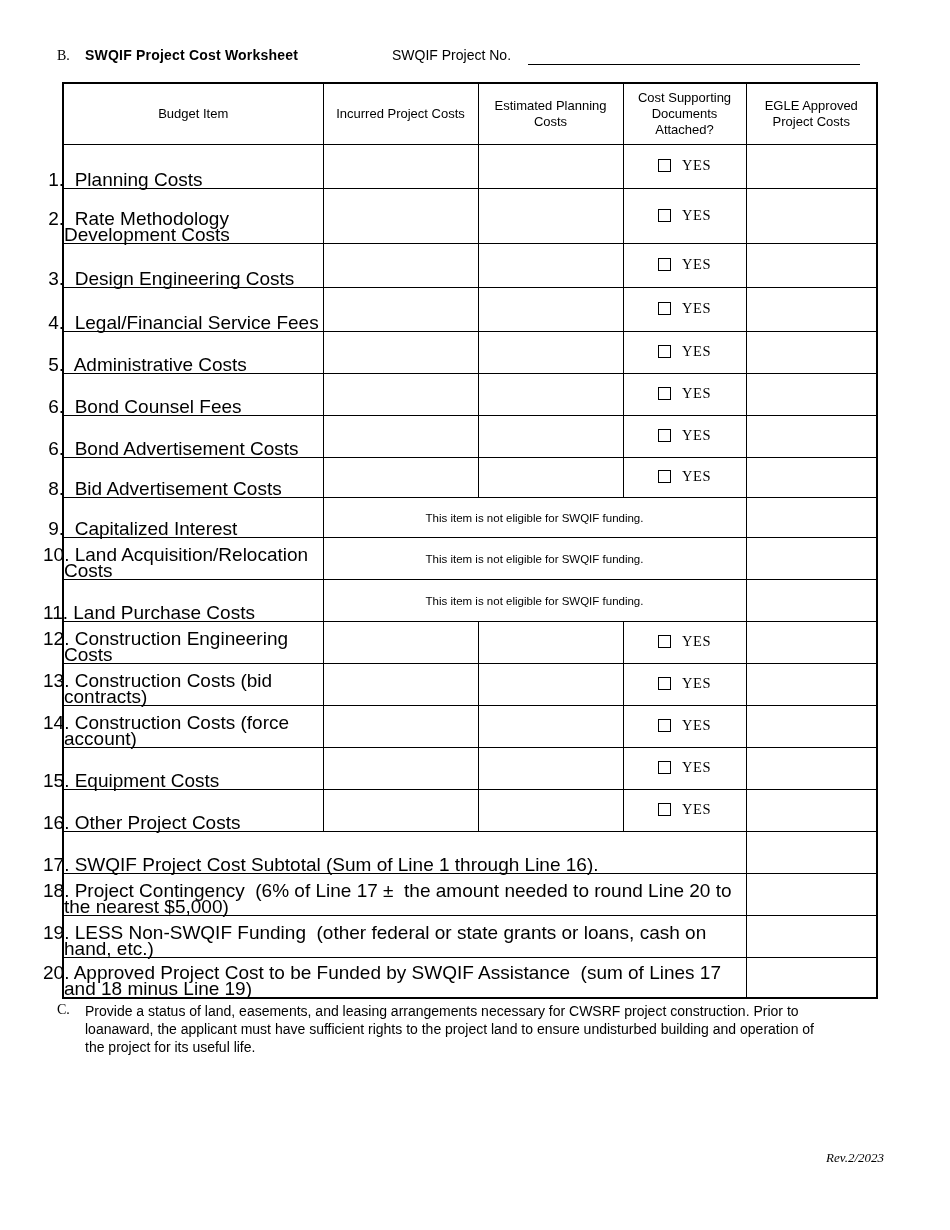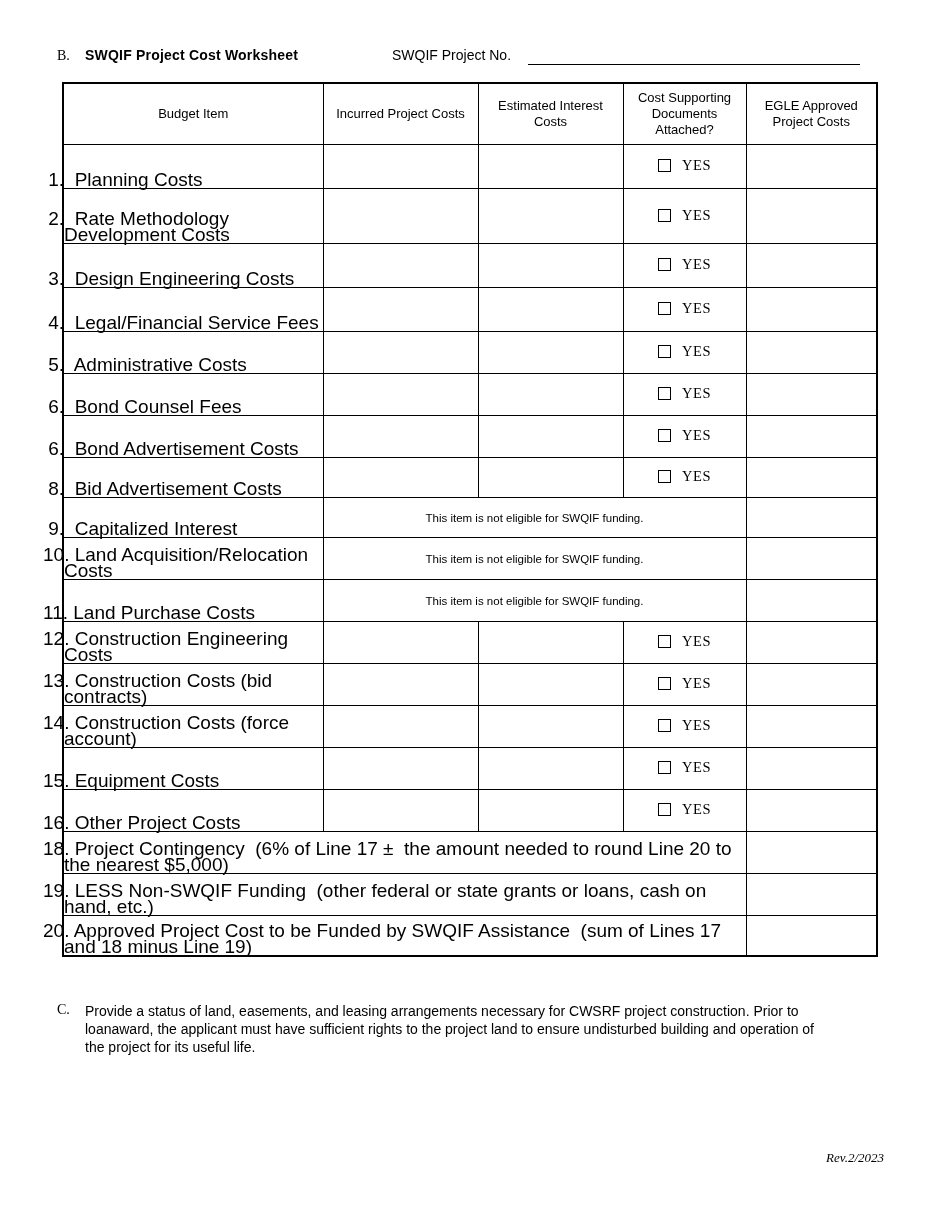--- a/index.html
+++ b/index.html
@@ -68,21 +68,21 @@
     <col style="width:260px">
       <col style="width:155px">
       <col style="width:145px">
     <col style="width:123px">
       <col style="width:131px">
   </colgroup>
   <thead>
     <tr>
       <th>Budget Item</th>
       <th>Incurred Project Costs</th>
-      <th>Estimated Interest Costs</th>
+      <th>Estimated Planning Costs</th>
       <th>Cost Supporting Documents Attached?</th>
       <th>EGLE Approved Project Costs</th>
     </tr>
   </thead>
   <tbody id="table-body">
       <tr style="height: 44px;">
         <td class="label"> 1.  Planning Costs</td>
         <td class="cell"></td>
         <td class="cell"></td>
         <td class="cell yes-cell"><span class="chk">
@@ -220,20 +220,24 @@
         <td class="label">16. Other Project Costs</td>
         <td class="cell"></td>
         <td class="cell"></td>
         <td class="cell yes-cell"><span class="chk">
             <span class="box"></span>
             <span class="yes">YES</span>
           </span></td>
         <td class="cell"></td>
       </tr>
       <tr style="height: 42px;">
+        <td class="label" colspan="4">17. SWQIF Project Cost Subtotal (Sum of Line 1 through Line 16).</td>
+        <td class="cell"></td>
+      </tr>
+      <tr style="height: 42px;">
         <td class="label" colspan="4">18. Project Contingency  (6% of Line 17 ±  the amount needed to round Line 20 to the nearest $5,000)</td>
         <td class="cell"></td>
       </tr>
       <tr style="height: 42px; margin-left: 21px;">
         <td class="label" colspan="4">19. LESS Non-SWQIF Funding  (other federal or state grants or loans, cash on hand, etc.)</td>
         <td class="cell"></td>
       </tr>
       <tr style="height: 40px;">
         <td class="label" colspan="4">20. Approved Project Cost to be Funded by SWQIF Assistance  (sum of Lines 17 and 18 minus Line 19)</td>
         <td class="cell"></td>

